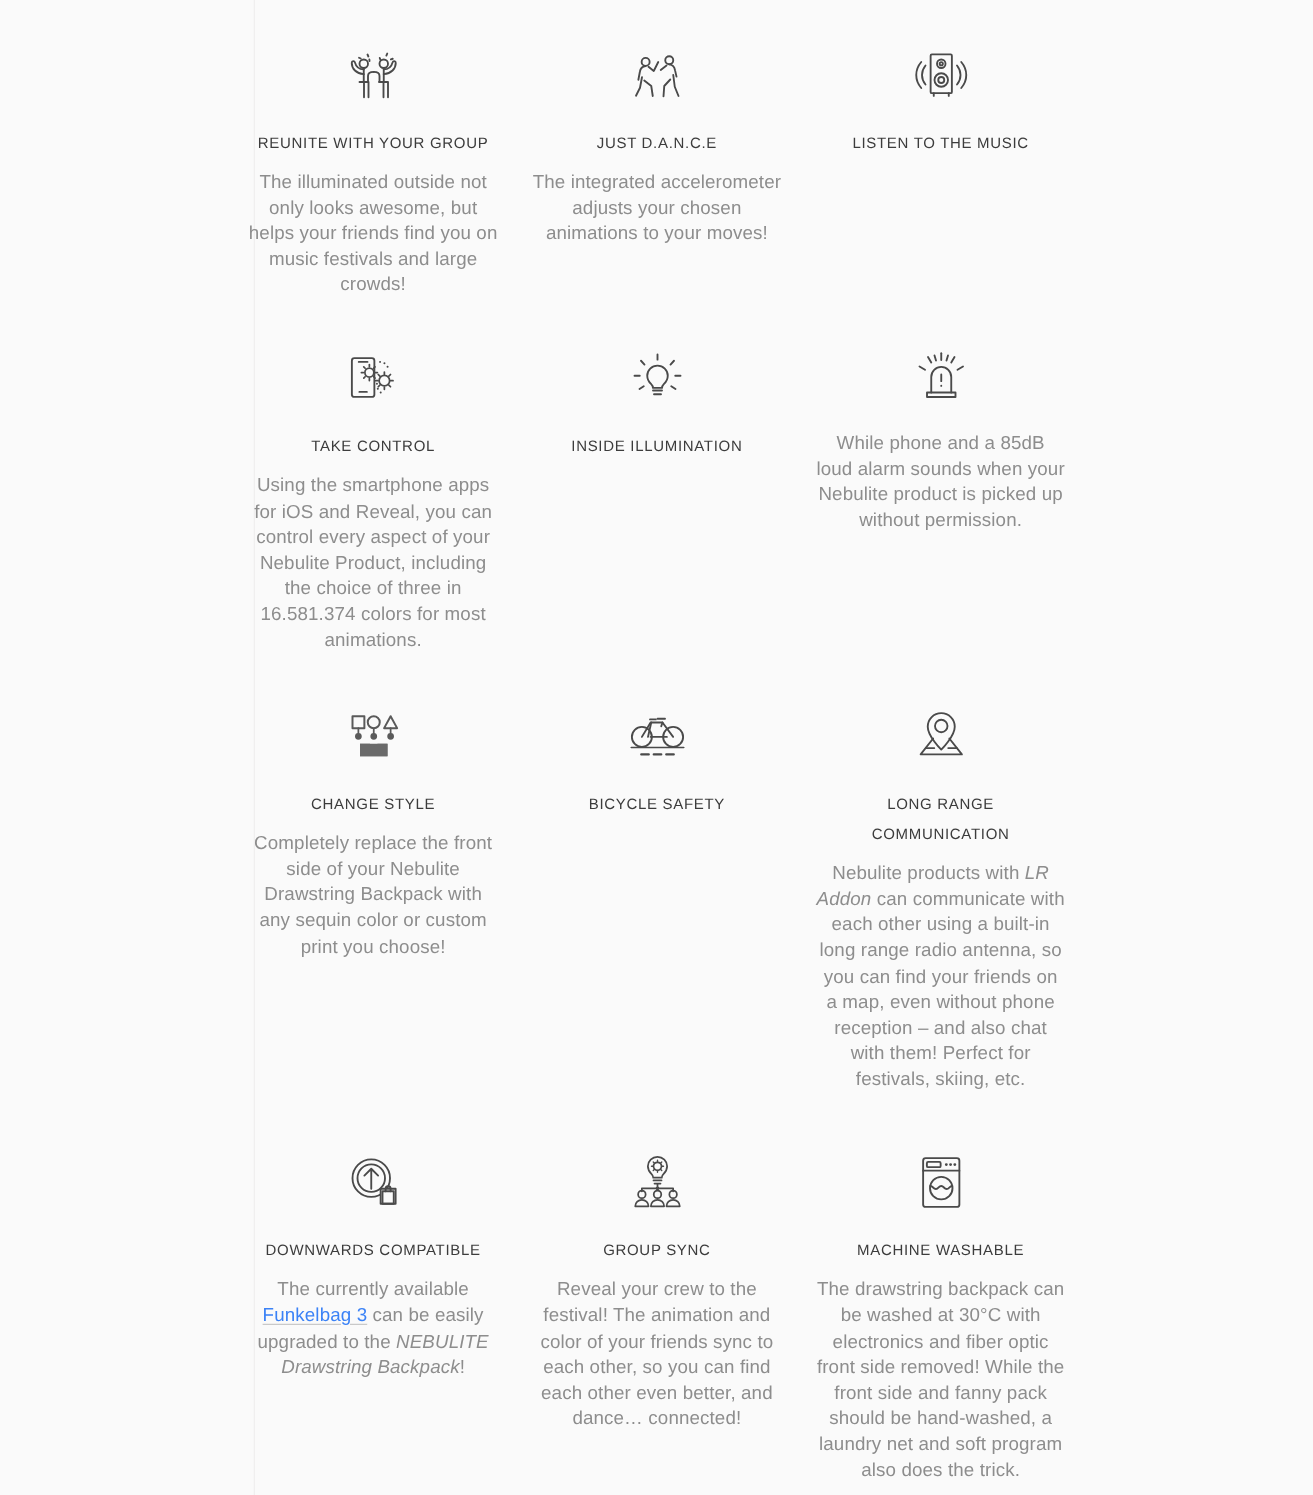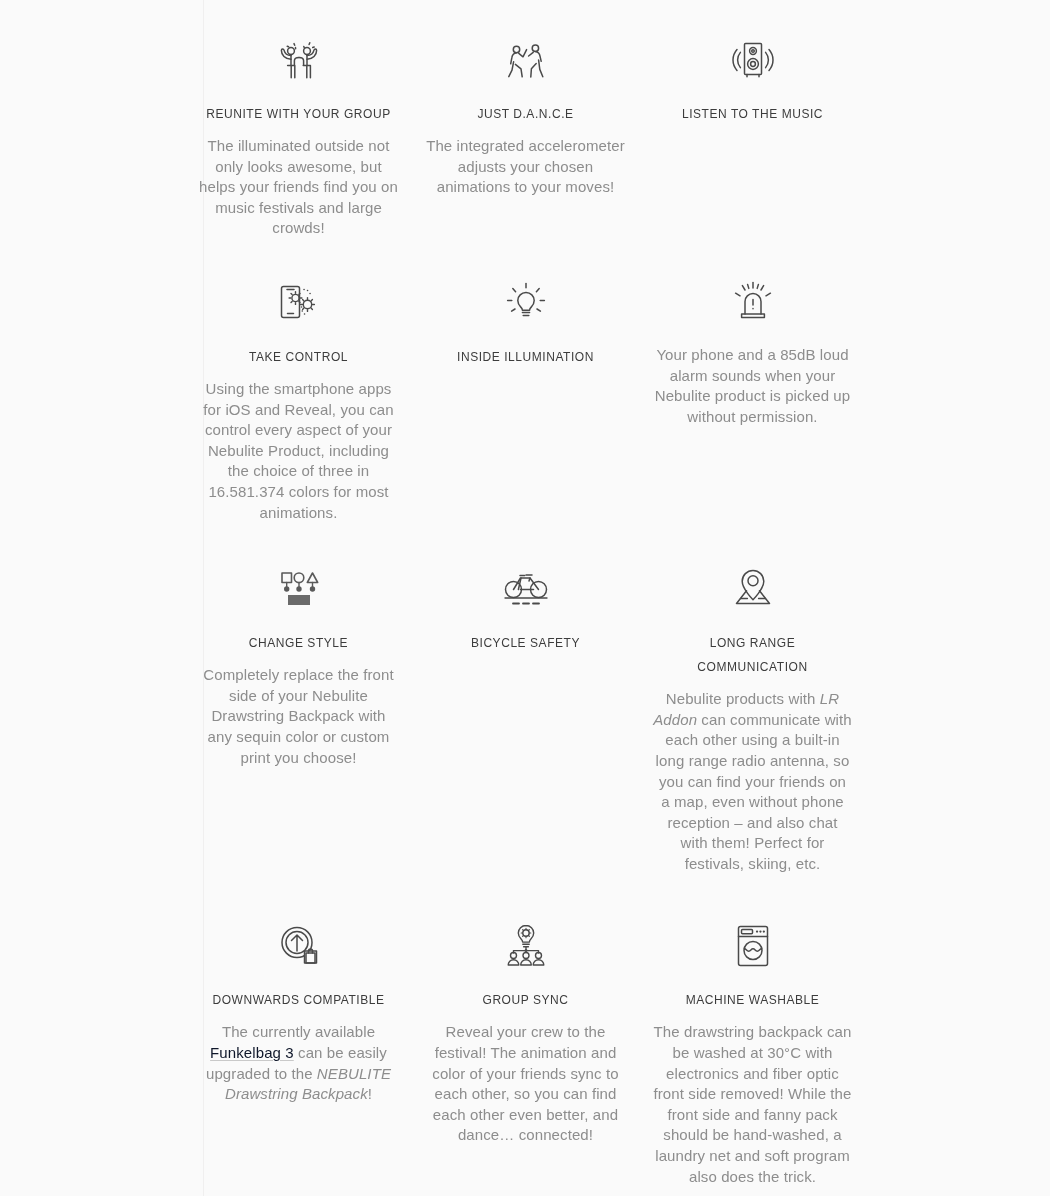--- a/index.html
+++ b/index.html
@@ -47,21 +47,21 @@
   }
   .feature-desc{
     font-size:15px;
     line-height:20.6px;
     color:#8d8d8d;
     margin:0;
     letter-spacing:0.1px;
   }
   .feature-desc em{}
   .feature-desc a,.inline-link{
-    color:#0f172a;
+    color:#3b82f6;
     text-decoration:underline;
     text-decoration-color:#c9c9c9;
     text-underline-offset:2px;
   }
   .c-r1{padding-top:0;}
   .c-r2{padding-top:30px;}
   .c-r3{padding-top:32px;}
   .c-r4{padding-top:38px;}
 </style>
 </head>
@@ -169,21 +169,21 @@
       <svg width="52" height="52" viewBox="0 0 52 52" fill="none" stroke="#4a4a4a" stroke-width="1.5" stroke-linecap="round" stroke-linejoin="round">
         <path d="M18 37V24.5c0-4.4 3.6-8 8-8s8 3.6 8 8V37"></path>
         <path d="M14.6 37h22.8v3.6H14.6z"></path>
         <path d="M26 22.5v5.4M26 31.6v0.1"></path>
         <path d="M26 5.6v5.4"></path>
         <path d="M15.4 8.6l2.6 4.4M36.6 8.6L34 13"></path>
         <path d="M8.6 16.2l4.4 2.6M43.4 16.2L39 18.8"></path>
         <path d="M20.6 7.4l1.2 4M31.4 7.4l-1.2 4"></path>
       </svg>
     </div>
-    <p class="feature-desc">Your phone and a 85dB loud alarm sounds when your Nebulite product is picked up without permission.</p>
+    <p class="feature-desc">While phone and a 85dB loud alarm sounds when your Nebulite product is picked up without permission.</p>
   </div>
 
   <div class="feature c-r3">
     <div class="feature-icon">
       <svg width="52" height="52" viewBox="0 0 52 52" fill="none" stroke="#5a5a5a" stroke-width="1.6" stroke-linecap="round" stroke-linejoin="round">
         <rect x="9" y="10" width="9.5" height="9.5"></rect>
         <circle cx="26" cy="14.8" r="4.8"></circle>
         <path d="M39.5 10l5.2 9.5h-10.4z"></path>
         <path d="M13.7 19.5v5.2M26 19.6v5.1M39.5 19.5v5.2" stroke-width="1.4"></path>
         <circle cx="13.7" cy="26" r="1.9" fill="#5a5a5a"></circle>

